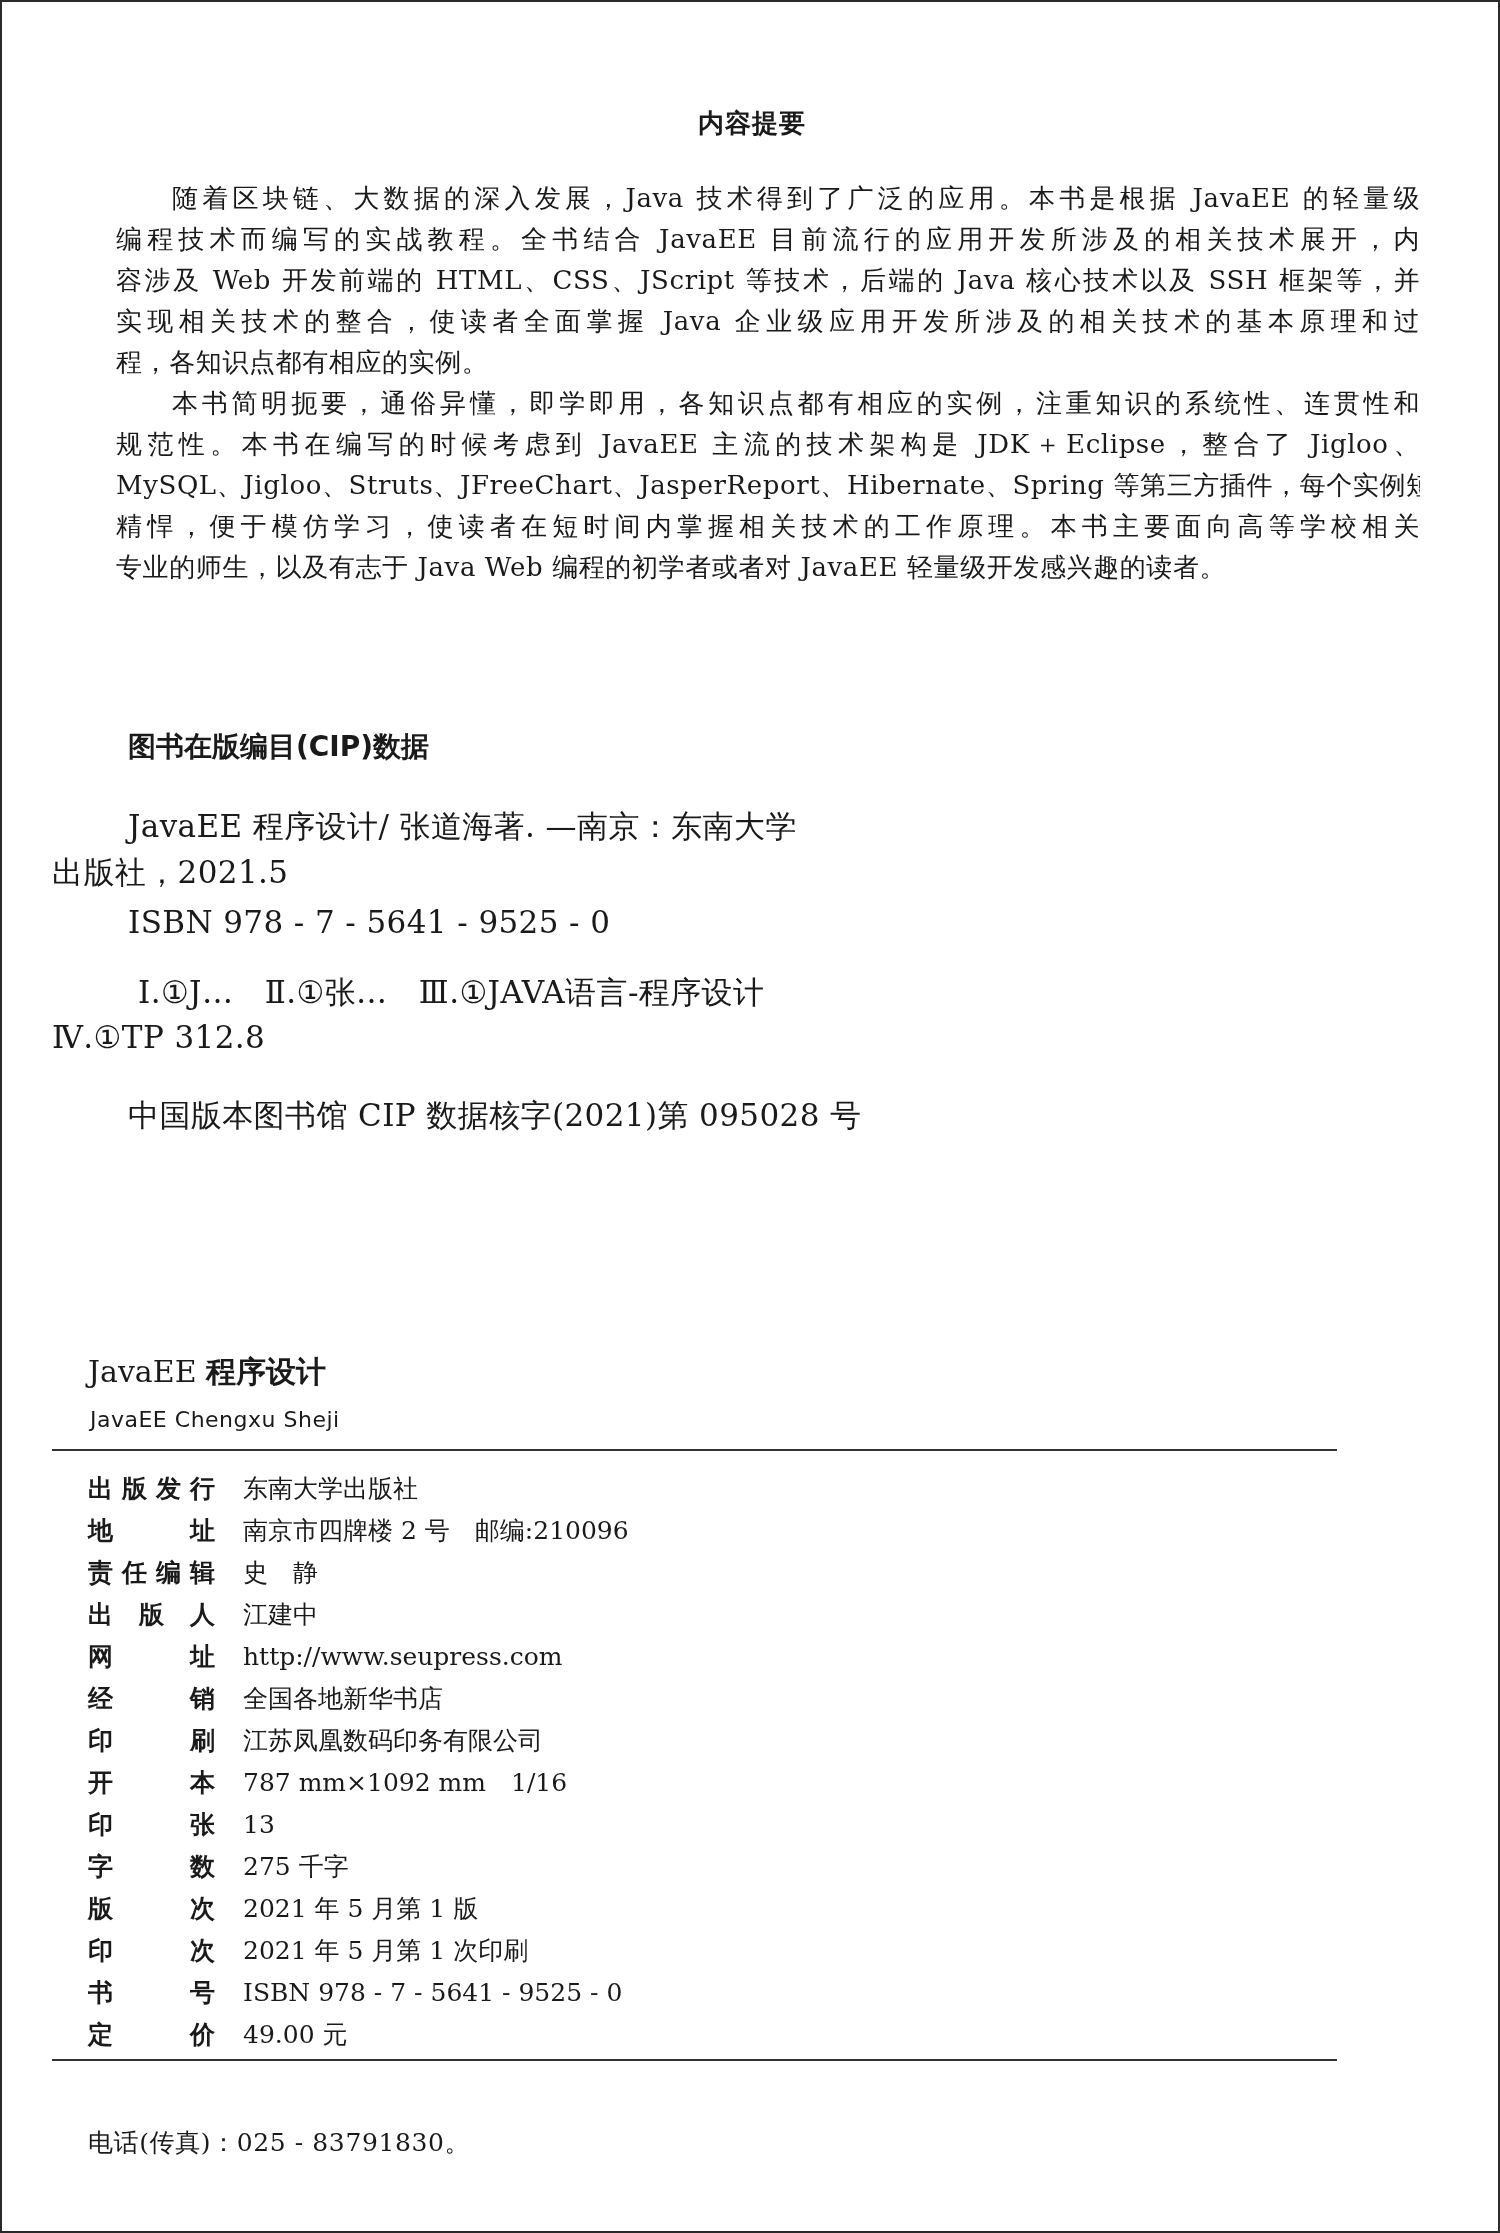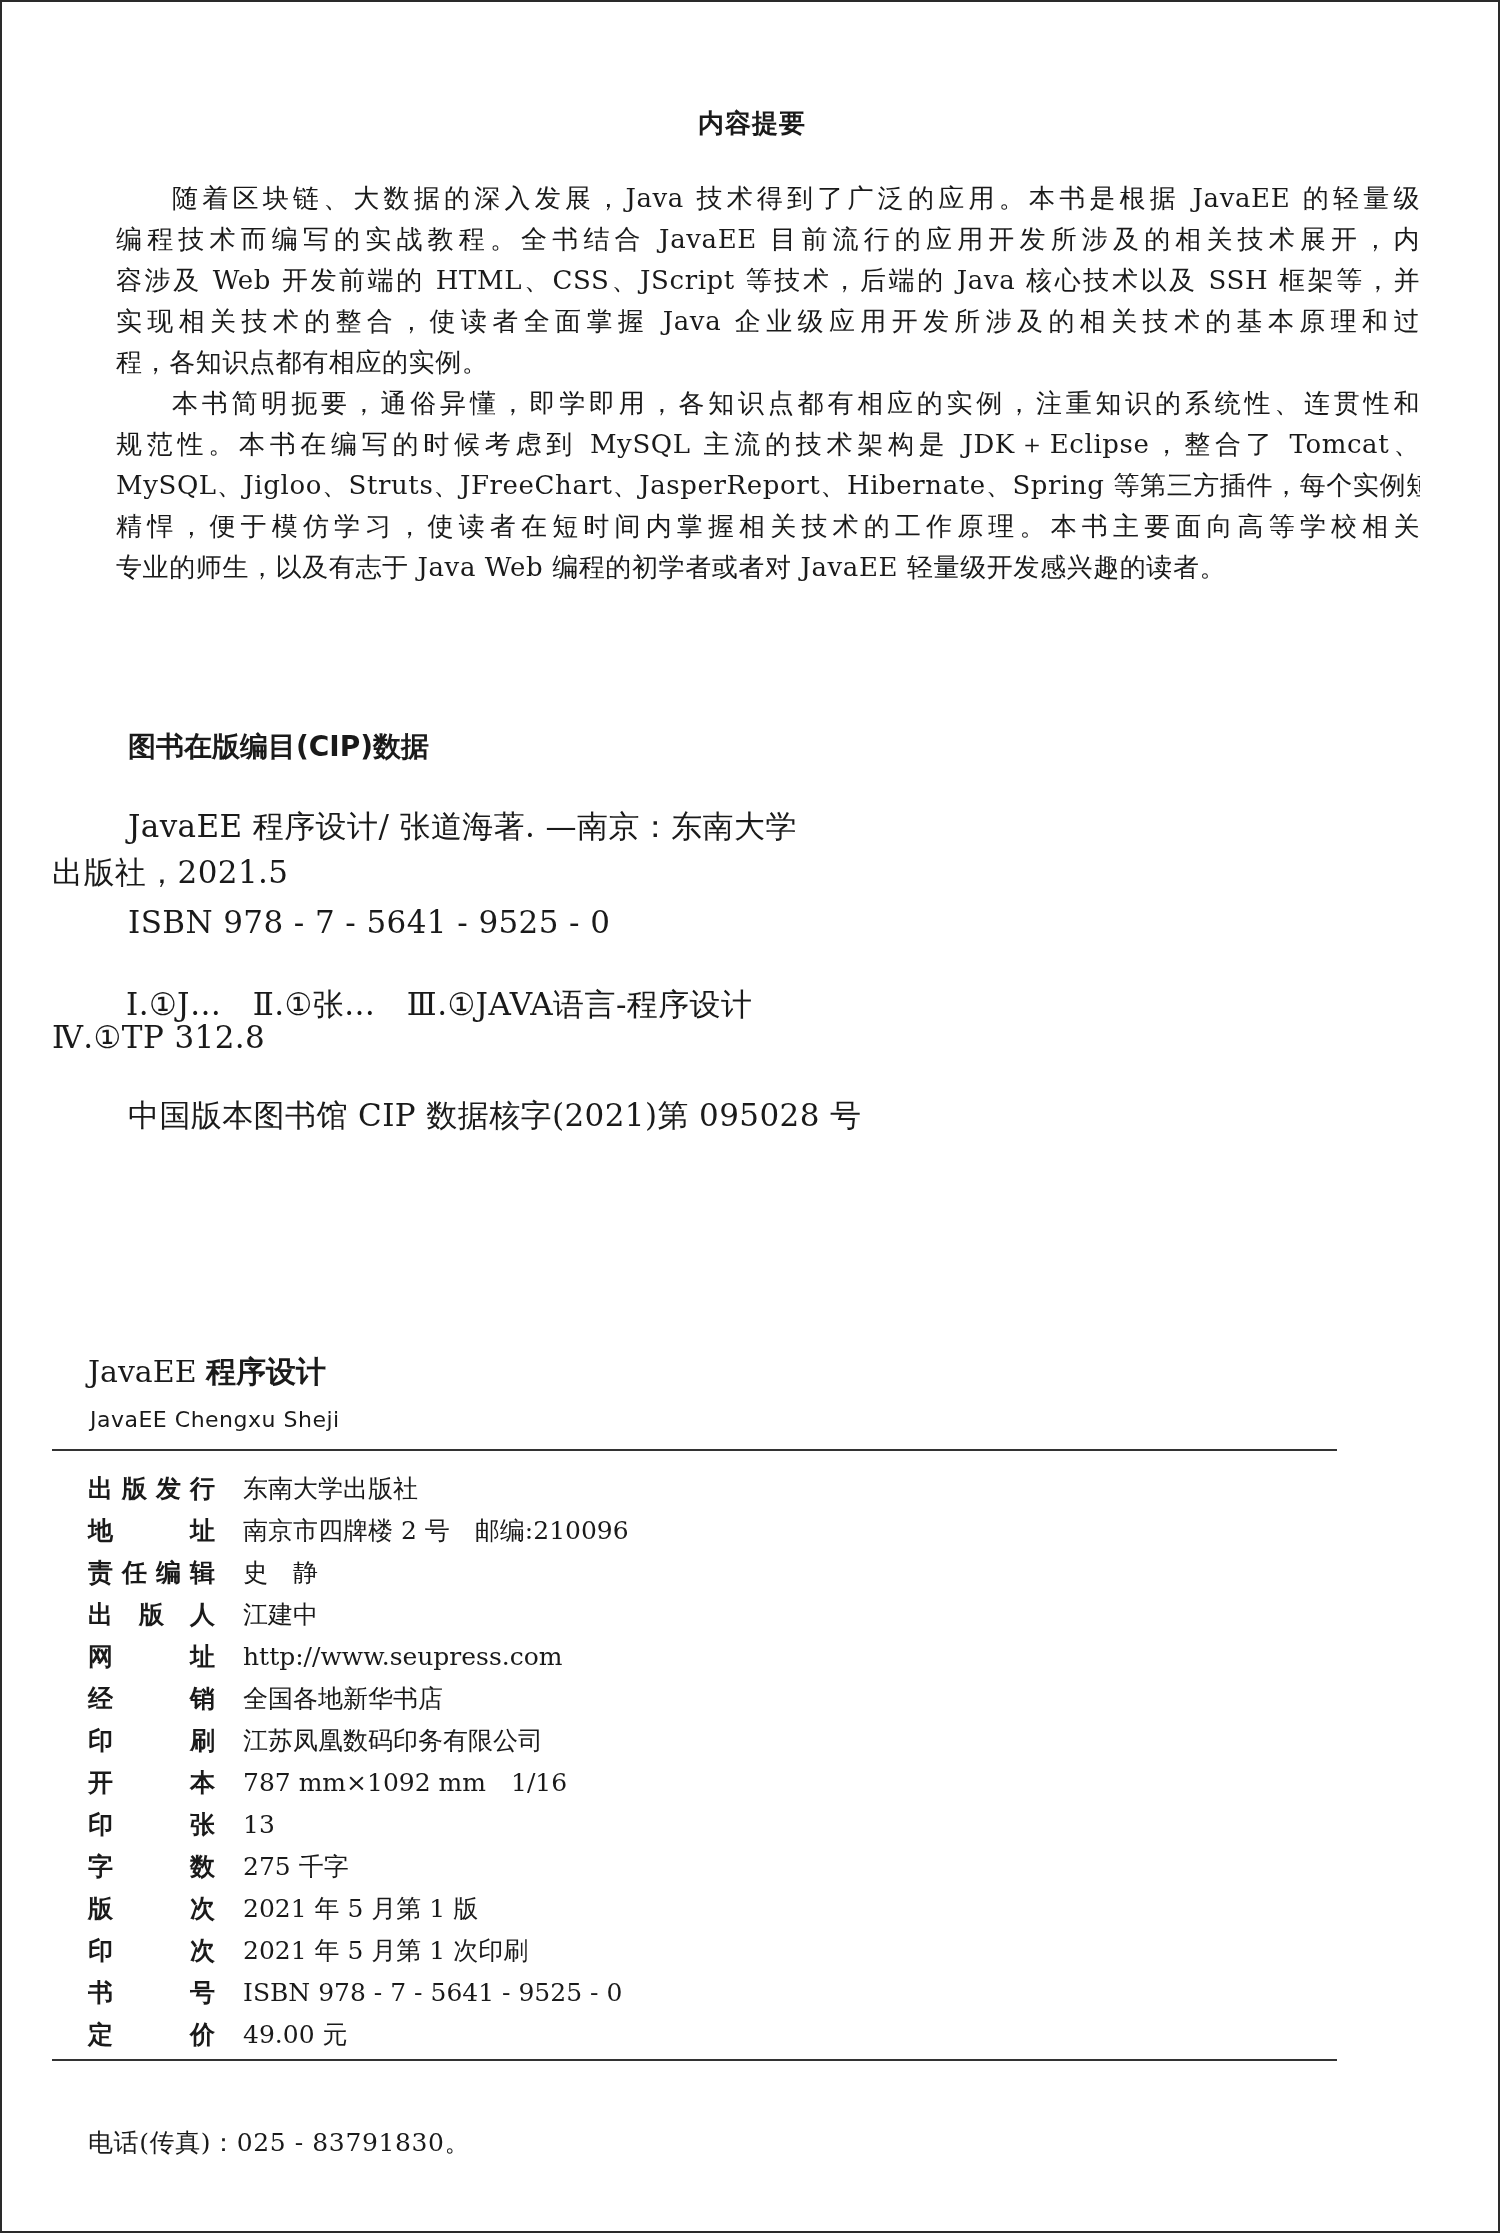--- a/index.html
+++ b/index.html
@@ -63,31 +63,31 @@
 <div class="page">
 
   <div class="summary-title">内容提要</div>
   <div class="summary-body">
     <span class="line indent">随着区块链、大数据的深入发展，Java 技术得到了广泛的应用。本书是根据 JavaEE 的轻量级</span>
     <span class="line">编程技术而编写的实战教程。全书结合 JavaEE 目前流行的应用开发所涉及的相关技术展开，内</span>
     <span class="line">容涉及 Web 开发前端的 HTML、CSS、JScript 等技术，后端的 Java 核心技术以及 SSH 框架等，并</span>
     <span class="line">实现相关技术的整合，使读者全面掌握 Java 企业级应用开发所涉及的相关技术的基本原理和过</span>
     <span class="line last">程，各知识点都有相应的实例。</span>
     <span class="line indent">本书简明扼要，通俗异懂，即学即用，各知识点都有相应的实例，注重知识的系统性、连贯性和</span>
-    <span class="line">规范性。本书在编写的时候考虑到 MySQL 主流的技术架构是 JDK＋Eclipse，整合了 Tomcat、</span>
+    <span class="line">规范性。本书在编写的时候考虑到 JavaEE 主流的技术架构是 JDK＋Eclipse，整合了 Jigloo、</span>
     <span class="line">MySQL、Jigloo、Struts、JFreeChart、JasperReport、Hibernate、Spring 等第三方插件，每个实例短小</span>
     <span class="line">精悍，便于模仿学习，使读者在短时间内掌握相关技术的工作原理。本书主要面向高等学校相关</span>
     <span class="line last">专业的师生，以及有志于 Java Web 编程的初学者或者对 JavaEE 轻量级开发感兴趣的读者。</span>
   </div>
 
   <div class="abs cip-title">图书在版编目(CIP)数据</div>
   <div class="abs cip-line" style="left:126px; top:804px;">JavaEE 程序设计/ 张道海著. —南京：东南大学</div>
   <div class="abs cip-line" style="left:50px; top:850px;">出版社，2021.5</div>
   <div class="abs cip-line" style="left:126px; top:902px;">ISBN 978 - 7 - 5641 - 9525 - 0</div>
-  <div class="abs cip-line" style="left:124px; top:970px;margin-top:12px;">Ⅰ.①J…　Ⅱ.①张…　Ⅲ.①JAVA语言-程序设计</div>
+  <div class="abs cip-line" style="left:136px; top:970px;">Ⅰ.①J…　Ⅱ.①张…　Ⅲ.①JAVA语言-程序设计</div>
   <div class="abs cip-line" style="left:50px; top:1017px;">Ⅳ.①TP 312.8</div>
   <div class="abs cip-line" style="left:126px; top:1083px;margin-top:10px;">中国版本图书馆 CIP 数据核字(2021)第 095028 号</div>
 
   <div class="abs book-title-cn">
     <span>JavaEE </span><b>程序设计</b>
   </div>
   <div class="abs book-title-pinyin">JavaEE Chengxu Sheji</div>
 
   <div class="rule" style="top:1447px;"></div>
 

